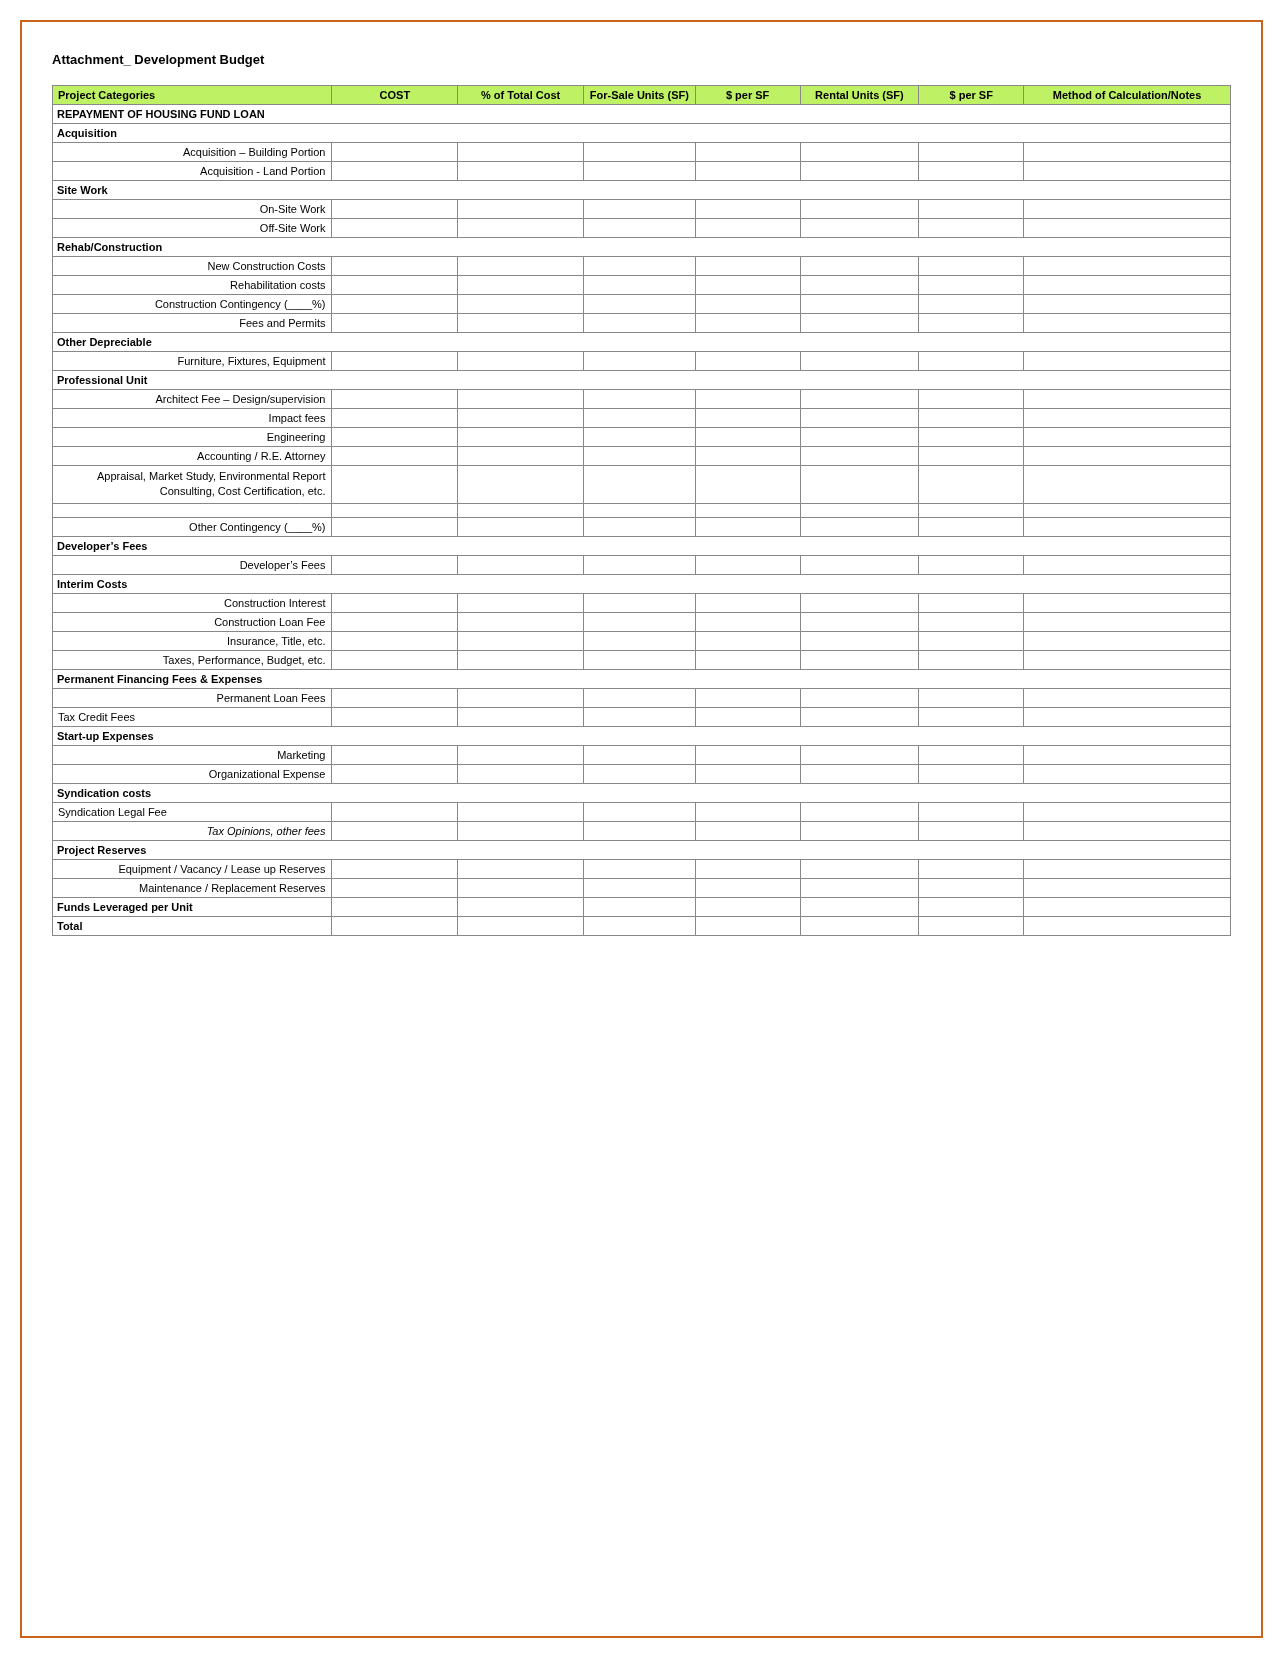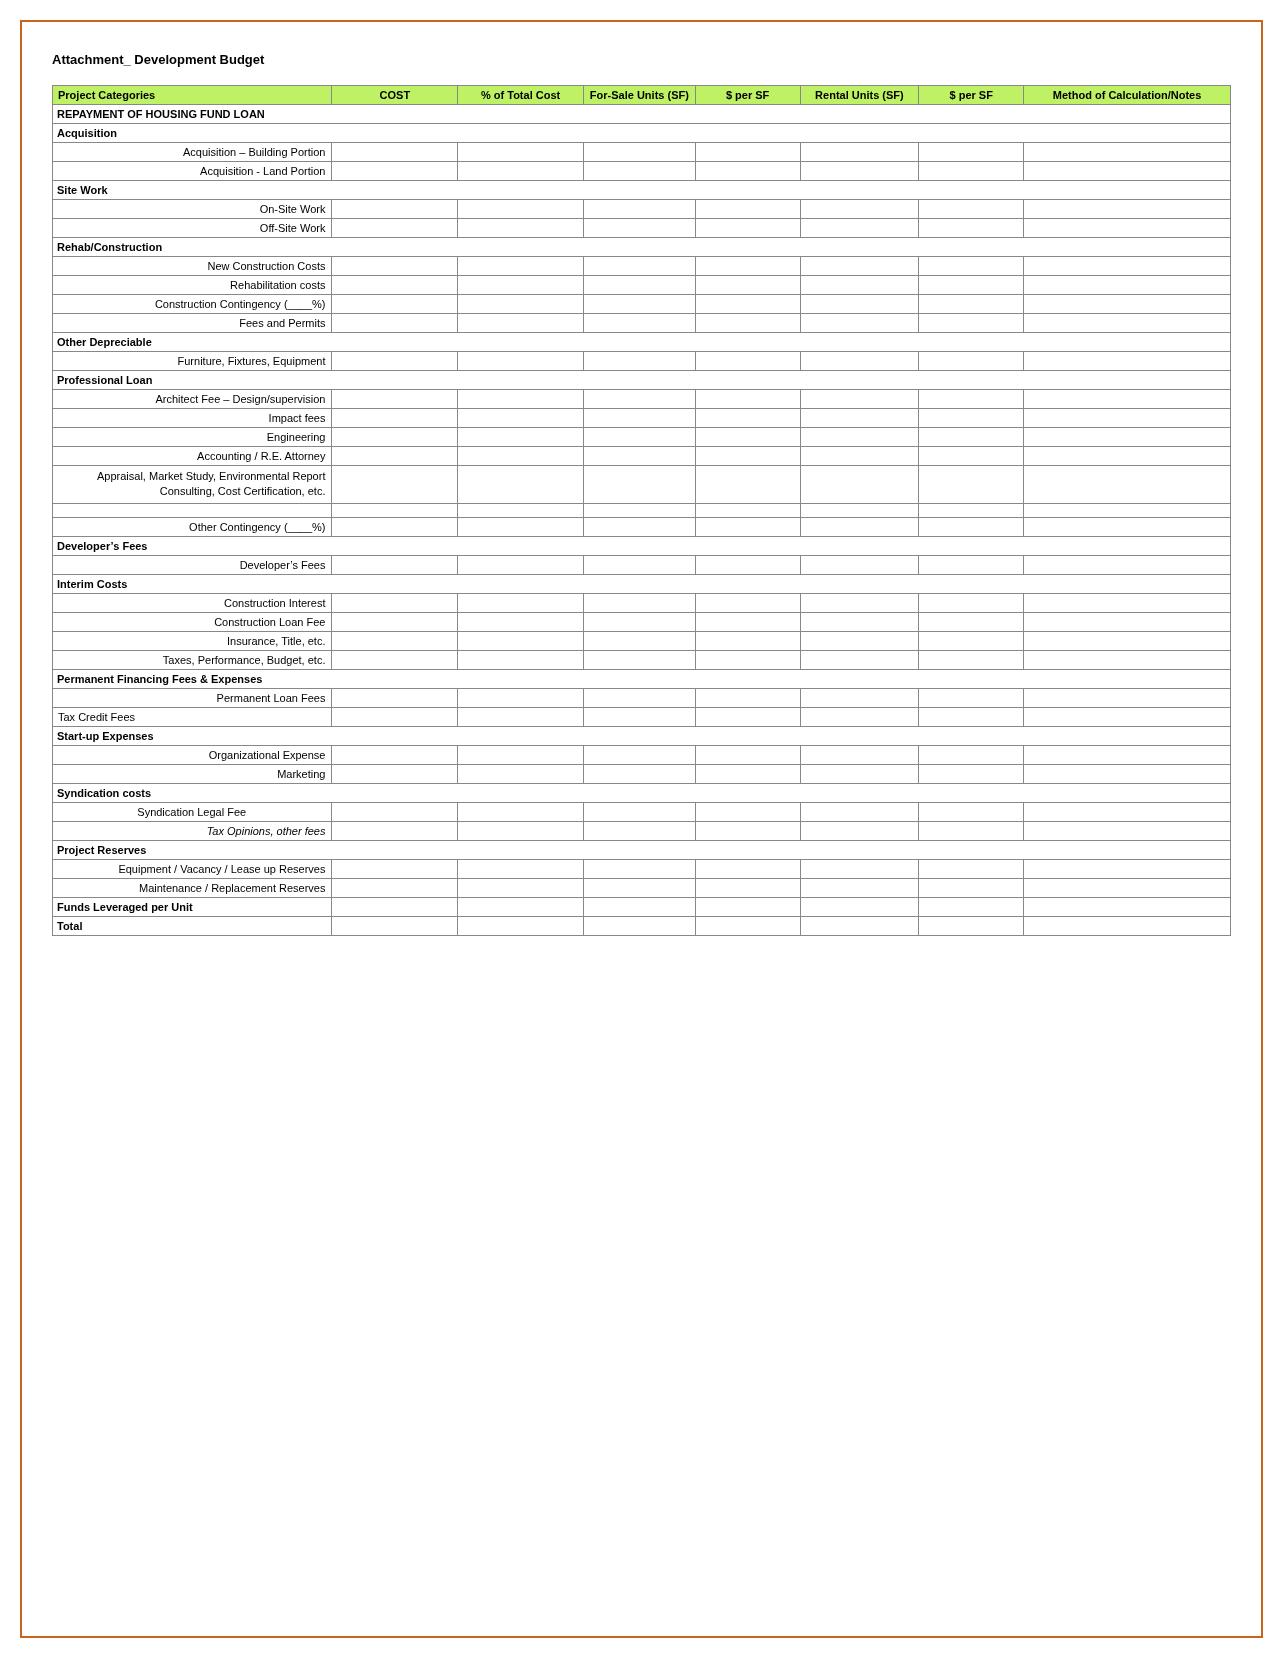--- a/index.html
+++ b/index.html
@@ -188,21 +188,21 @@
           <td class="label-cell" style="text-align: right;">Furniture, Fixtures, Equipment</td>
           <td class="empty-cell"></td>
           <td class="empty-cell"></td>
           <td class="empty-cell"></td>
           <td class="empty-cell"></td>
           <td class="empty-cell"></td>
           <td class="empty-cell"></td>
           <td class="empty-cell"></td>
         </tr>
         <tr>
-          <td colspan="8" class="section-header">Professional Loan</td>
+          <td colspan="8" class="section-header">Professional Unit</td>
         </tr>
         <tr>
           <td class="label-cell" style="text-align: right;">Architect Fee – Design/supervision</td>
           <td class="empty-cell"></td>
           <td class="empty-cell"></td>
           <td class="empty-cell"></td>
           <td class="empty-cell"></td>
           <td class="empty-cell"></td>
           <td class="empty-cell"></td>
           <td class="empty-cell"></td>
@@ -343,44 +343,44 @@
           <td class="empty-cell"></td>
           <td class="empty-cell"></td>
           <td class="empty-cell"></td>
           <td class="empty-cell"></td>
           <td class="empty-cell"></td>
         </tr>
         <tr>
           <td colspan="8" class="section-header">Start-up Expenses</td>
         </tr>
         <tr>
+          <td class="label-cell" style="text-align: right;">Marketing</td>
+          <td class="empty-cell"></td>
+          <td class="empty-cell"></td>
+          <td class="empty-cell"></td>
+          <td class="empty-cell"></td>
+          <td class="empty-cell"></td>
+          <td class="empty-cell"></td>
+          <td class="empty-cell"></td>
+        </tr>
+        <tr>
           <td class="label-cell" style="text-align: right;">Organizational Expense</td>
           <td class="empty-cell"></td>
           <td class="empty-cell"></td>
           <td class="empty-cell"></td>
           <td class="empty-cell"></td>
           <td class="empty-cell"></td>
           <td class="empty-cell"></td>
           <td class="empty-cell"></td>
         </tr>
         <tr>
-          <td class="label-cell" style="text-align: right;">Marketing</td>
-          <td class="empty-cell"></td>
-          <td class="empty-cell"></td>
-          <td class="empty-cell"></td>
-          <td class="empty-cell"></td>
-          <td class="empty-cell"></td>
-          <td class="empty-cell"></td>
-          <td class="empty-cell"></td>
-        </tr>
-        <tr>
           <td colspan="8" class="section-header">Syndication costs</td>
         </tr>
         <tr>
-          <td class="label-cell" style="text-align: center;">Syndication Legal Fee</td>
+          <td class="label-cell" style="text-align: left;">Syndication Legal Fee</td>
           <td class="empty-cell"></td>
           <td class="empty-cell"></td>
           <td class="empty-cell"></td>
           <td class="empty-cell"></td>
           <td class="empty-cell"></td>
           <td class="empty-cell"></td>
           <td class="empty-cell"></td>
         </tr>
         <tr>
           <td class="label-cell" style="text-align: right; font-style: italic;">Tax Opinions, other fees</td>

